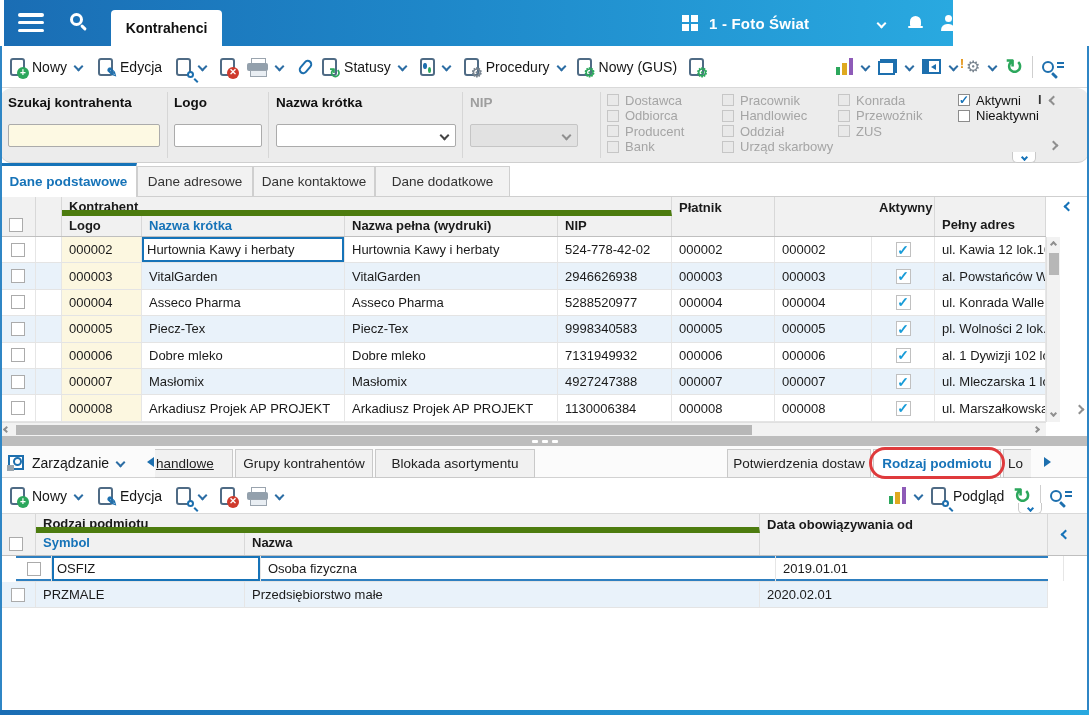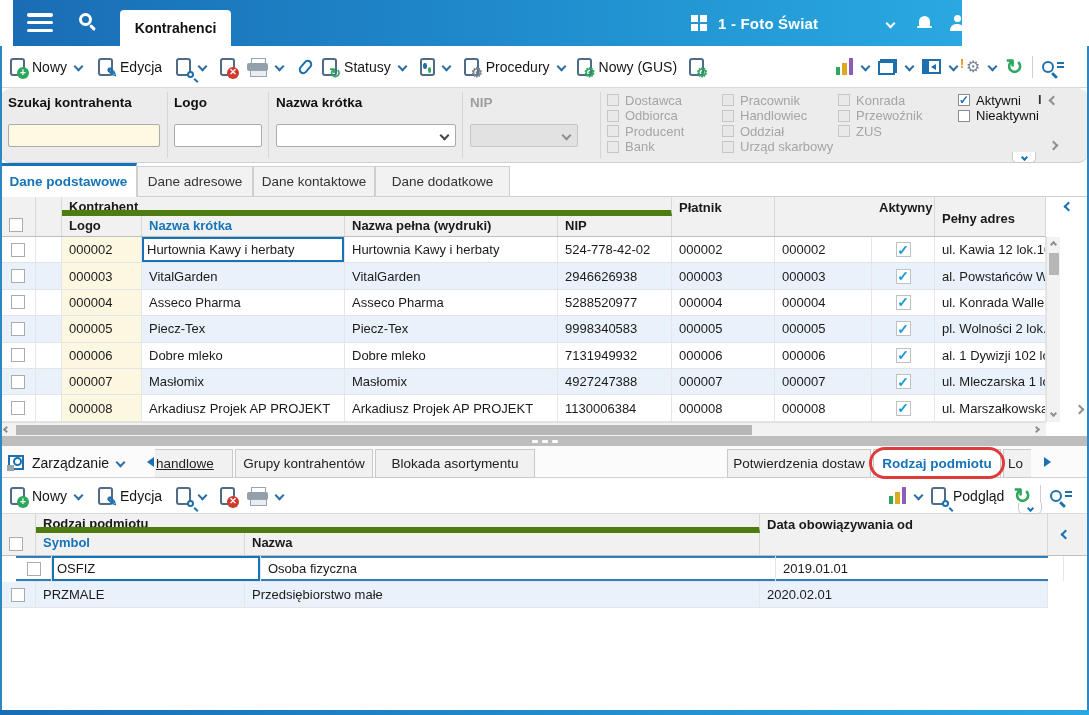--- a/index.html
+++ b/index.html
@@ -4,21 +4,21 @@
 <style>
   :root{
     --tb1:#1a6db4; --tb2:#29a9e0; --accent:#1673b8; --red:#df3a3c;
     --alt:#e9f2fa; --logo:#fcf7e0; --cream:#fdf9e3; --green:#2ca75c;
   }
   *{margin:0;padding:0;box-sizing:border-box;}
   body{font-family:"Liberation Sans",sans-serif;background:#888;}
   #app{position:relative;width:1089px;height:715px;background:#fff;overflow:hidden;font-size:13px;color:#1a1a1a;}
 
   
-  #titlebar{position:absolute;left:13px;top:0;width:949px;height:46px;background:linear-gradient(90deg,var(--tb1) 0%,#1e87c9 45%,var(--tb2) 100%);}
+  #titlebar{position:absolute;left:4px;top:0;width:949px;height:46px;background:linear-gradient(90deg,var(--tb1) 0%,#1e87c9 45%,var(--tb2) 100%);}
   .hamb{position:absolute;left:14px;top:13px;width:26px;height:19px;display:flex;flex-direction:column;justify-content:space-between;cursor:pointer;}
   .hamb i{display:block;height:3.5px;background:#fff;border-radius:2px;}
   .wmag{position:absolute;width:13px;height:13px;border:3px solid #fff;border-radius:50%;}
   .wmag::after{content:"";position:absolute;width:3px;height:7px;background:#fff;left:9px;top:8px;transform:rotate(-45deg);border-radius:2px;}
   #tb-search{left:66px;top:13px;}
   .win-tab{position:absolute;left:107px;top:10px;width:111px;height:36px;background:#fff;border-radius:4px 4px 0 0;display:flex;align-items:center;justify-content:center;font-weight:700;font-size:14px;color:#111;}
   .title-center{position:absolute;left:678px;top:0;height:46px;display:flex;align-items:center;gap:11px;color:#fff;}
   .grid4{display:grid;grid-template-columns:7px 7px;grid-template-rows:7px 7px;gap:2px;}
   .grid4 i{background:#fff;display:block;}
   .win-title{font-weight:700;font-size:15px;letter-spacing:.2px;}
@@ -407,21 +407,21 @@
         <span class="rowcb"></span>
       </div>
       <div class="hc" style="grid-area:1/2/3/3"></div>
       <div class="hc grp" style="grid-area:1/3/2/7">Kontrahent</div>
       <div class="hc" style="grid-area:2/3/3/4">Logo</div>
       <div class="hc sorted" style="grid-area:2/4/3/5">Nazwa krótka</div>
       <div class="hc" style="grid-area:2/5/3/6">Nazwa pełna (wydruki)</div>
       <div class="hc" style="grid-area:2/6/3/7">NIP</div>
       <div class="hc" style="grid-area:1/7/3/8;padding-top:3px">Płatnik</div>
       <div class="hc" style="grid-area:1/9/3/10;padding-top:3px">Aktywny</div>
-      <div class="hc" style="grid-area:1/10/3/11;padding-top:14px">Pełny adres</div>
+      <div class="hc" style="grid-area:1/10/3/11;padding-top:20px">Pełny adres</div>
     </div>
     <div class="grows" id="g1rows">
         <div class="gcols grow">
           <div class="gc cbcell">
             <span class="rowcb"></span>
           </div>
           <div class="gc"></div>
           <div class="gc logocell">000002</div>
           <div class="gc fcell">Hurtownia Kawy i herbaty</div>
           <div class="gc">Hurtownia Kawy i herbaty</div>

